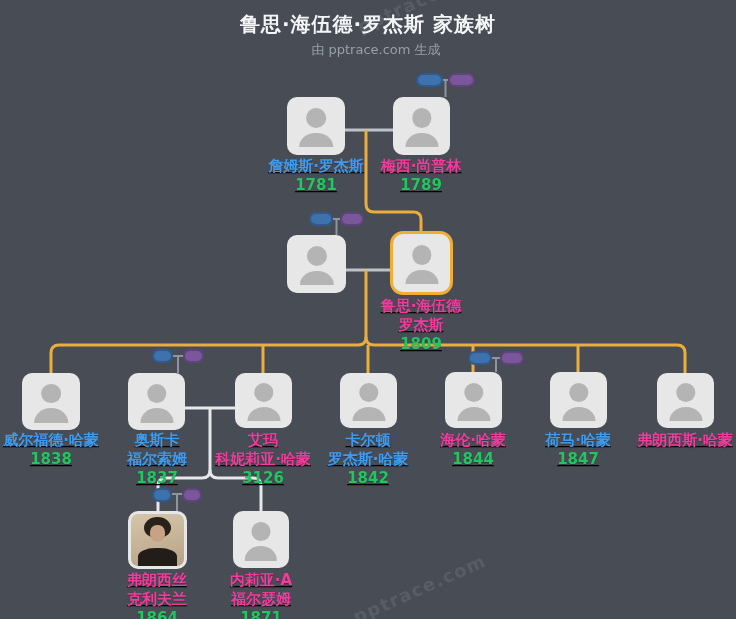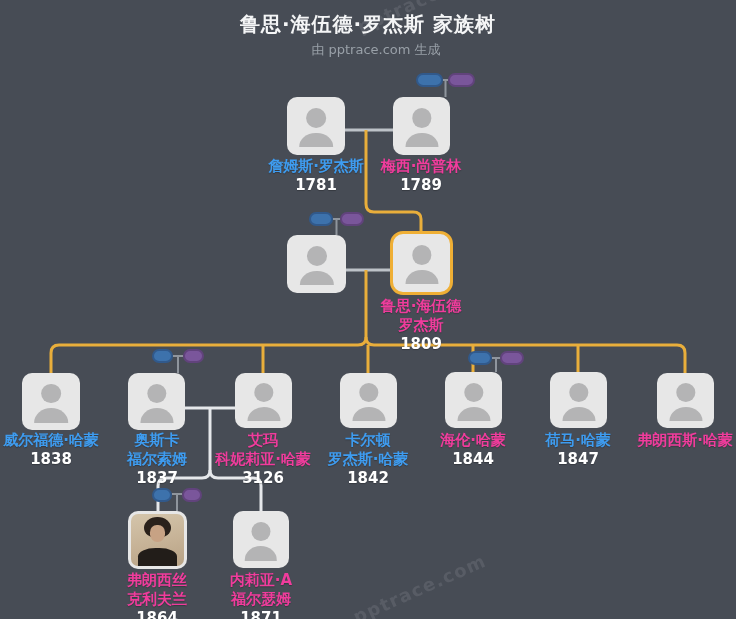--- a/index.html
+++ b/index.html
@@ -83,25 +83,26 @@
   }
   .mini.m{background:#3D72AC;border:2px solid #31598B;}
   .mini.f{background:#7A569B;border:2px solid #61437C;}
   
   .plabel{
     position:absolute;
     width:170px;margin-left:-85px;
     text-align:center;
     font-size:15px;font-weight:700;line-height:19px;
     text-shadow:0 1px 1px rgba(0,0,0,0.25);
+    text-decoration:underline;
   }
   .plabel .nm{display:block;}
   .plabel.male .nm{color:#3E9CF0;}
   .plabel.female .nm{color:#F03C9C;}
-  .plabel .yr{display:block;color:#ffffff;font-weight:600;}
+  .plabel .yr{display:block;color:#22c55e;font-weight:600;}
 </style>
 </head>
 <body>
 
 <div id="stage">
 
   <div class="wm" style="left:352px;top:-12px;">pptrace.com</div>
   <div class="wm" style="left:348px;top:578px;">pptrace.com</div>
 
   <div class="title">鲁思·海伍德·罗杰斯 家族树</div>

